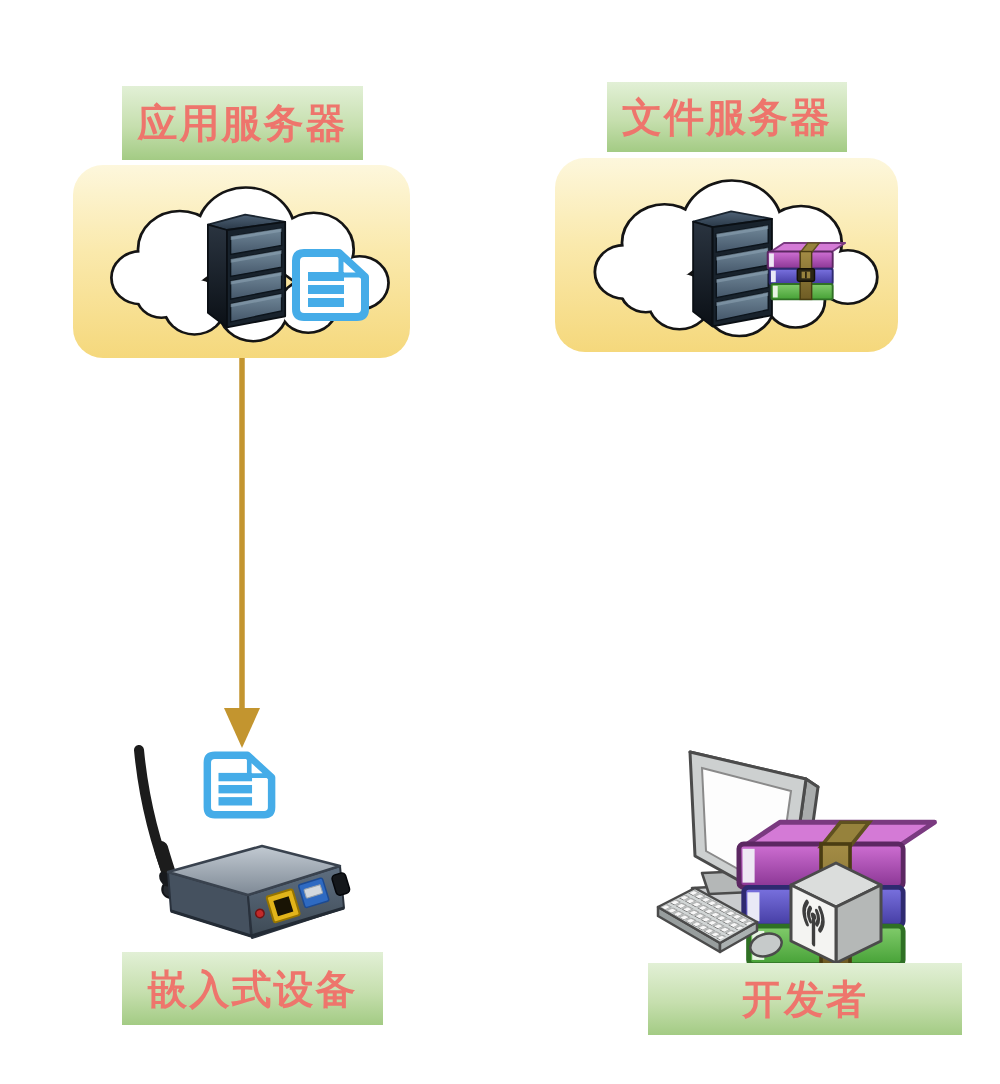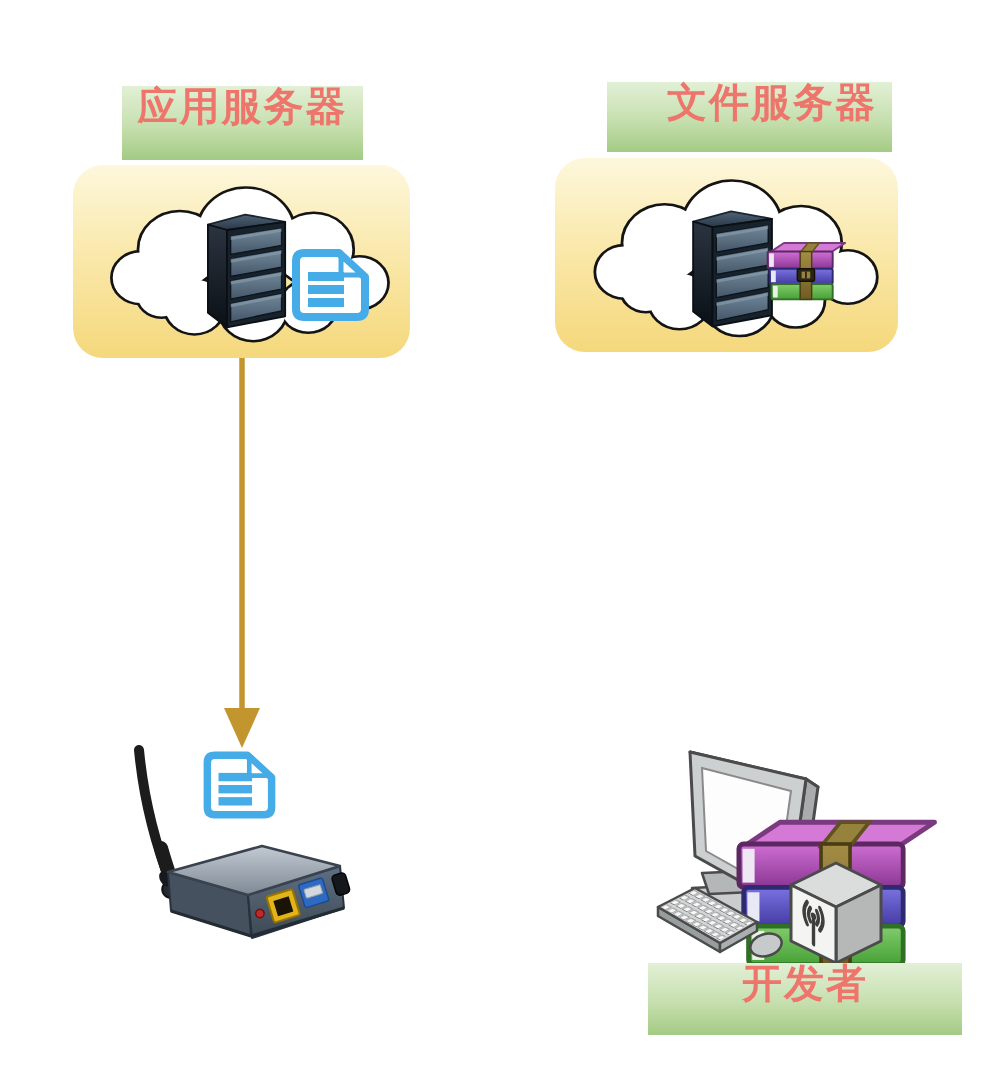--- a/index.html
+++ b/index.html
@@ -1,19 +1,19 @@
 <!DOCTYPE html>
 <html><head>
 <meta charset="utf-8">
 <style>
   html,body{margin:0;padding:0;background:#ffffff;}
   .canvas{position:relative;width:1000px;height:1084px;background:#ffffff;overflow:hidden;
           font-family:"Liberation Sans","DejaVu Sans",sans-serif;}
   .abs{position:absolute;}
-  .node-label{position:absolute;display:flex;justify-content:center;
+  .node-label{position:absolute;display:flex;align-items:center;justify-content:center;
       background:linear-gradient(180deg,#e2f0d6 0%,#c6dfae 55%,#a3cb84 100%);
       color:#ee756c;font-weight:bold;font-size:40px;letter-spacing:2px;line-height:1;}
   .cloud-box{position:absolute;border-radius:30px;
       background:linear-gradient(180deg,#fdf7dc 0%,#fae9ac 45%,#f5d87c 100%);}
   svg{display:block;}
 </style>
 </head>
 <body>
 
 <div class="canvas">
@@ -132,21 +132,21 @@
   <svg class="abs" style="left:88px;top:182px;" width="312" height="168" viewBox="0 0 340 200" preserveAspectRatio="none">
       <use href="#sym-cloud"></use>
     </svg>
   <svg class="abs" style="left:197px;top:206px;" width="100" height="128" viewBox="0 0 110 140">
       <use href="#sym-server"></use>
     </svg>
   <svg class="abs" style="left:286px;top:244px;" width="88" height="82" viewBox="0 0 88 82">
       <use href="#sym-doc"></use>
     </svg>
 
-  <div class="node-label" style="left:607px;top:82px;width:240px;height:70px;padding-left:45px;">
+  <div class="node-label" style="left:607px;top:82px;width:240px;height:70px;">
     <span>文件服务器</span>
   </div>
   <div class="cloud-box" style="left:555px;top:158px;width:343px;height:194px;"></div>
   <svg class="abs" style="left:571px;top:175px;" width="318" height="170" viewBox="0 0 340 200" preserveAspectRatio="none">
       <use href="#sym-cloud"></use>
     </svg>
   <svg class="abs" style="left:682px;top:202px;" width="102" height="132" viewBox="0 0 110 140">
       <use href="#sym-server"></use>
     </svg>
   <svg class="abs" style="left:760px;top:240px;" width="88" height="69" viewBox="0 0 92 72">
@@ -178,20 +178,23 @@
         <circle cx="152" cy="186" r="4.2" fill="#c22a2a" stroke="#701212" stroke-width="1.5"></circle>
         <rect x="163" y="172" width="27" height="27" rx="2" fill="#e2b41a" stroke="#967400" stroke-width="2"></rect>
         <rect x="168.5" y="178" width="16" height="16" fill="#191405"></rect>
         <rect x="197" y="170" width="25" height="24" rx="2" fill="#2e6ac2" stroke="#1c4a92" stroke-width="1.5"></rect>
         <rect x="201" y="176" width="17" height="9" rx="1" fill="#d2d8de" stroke="#98a2ac" stroke-width="1"></rect>
         <rect x="231" y="171" width="14" height="21" rx="4" fill="#14171b" stroke="#04060a" stroke-width="1.5"></rect>
       </g>
     </g>
   </svg>
 
+  <div class="node-label" style="left:122px;top:952px;width:261px;height:73px;">
+    <span>嵌入式设备</span>
+  </div>
 
   <svg class="abs" style="left:630px;top:735px;" width="310" height="235" viewBox="0 0 310 235">
 
     <polygon points="62,153 155,148 172,176 79,182" fill="#caccce" stroke="#4b4b4b" stroke-width="2.5" stroke-linejoin="round"></polygon>
     <polygon points="72,138 140,135 147,156 79,159" fill="#b4b7b7" stroke="#4b4b4b" stroke-width="2.5" stroke-linejoin="round"></polygon>
 
     <g>
       <polygon points="60,17 176,44 188,52 72,25" fill="#bfc2c2" stroke="#4b4b4b" stroke-width="3" stroke-linejoin="round"></polygon>
       <polygon points="176,44 188,52 170,181 158,173" fill="#a9acac" stroke="#4b4b4b" stroke-width="3" stroke-linejoin="round"></polygon>
       <polygon points="60,17 176,44 158,173 65,121" fill="#cdd0d0" stroke="#4b4b4b" stroke-width="3" stroke-linejoin="round"></polygon>

